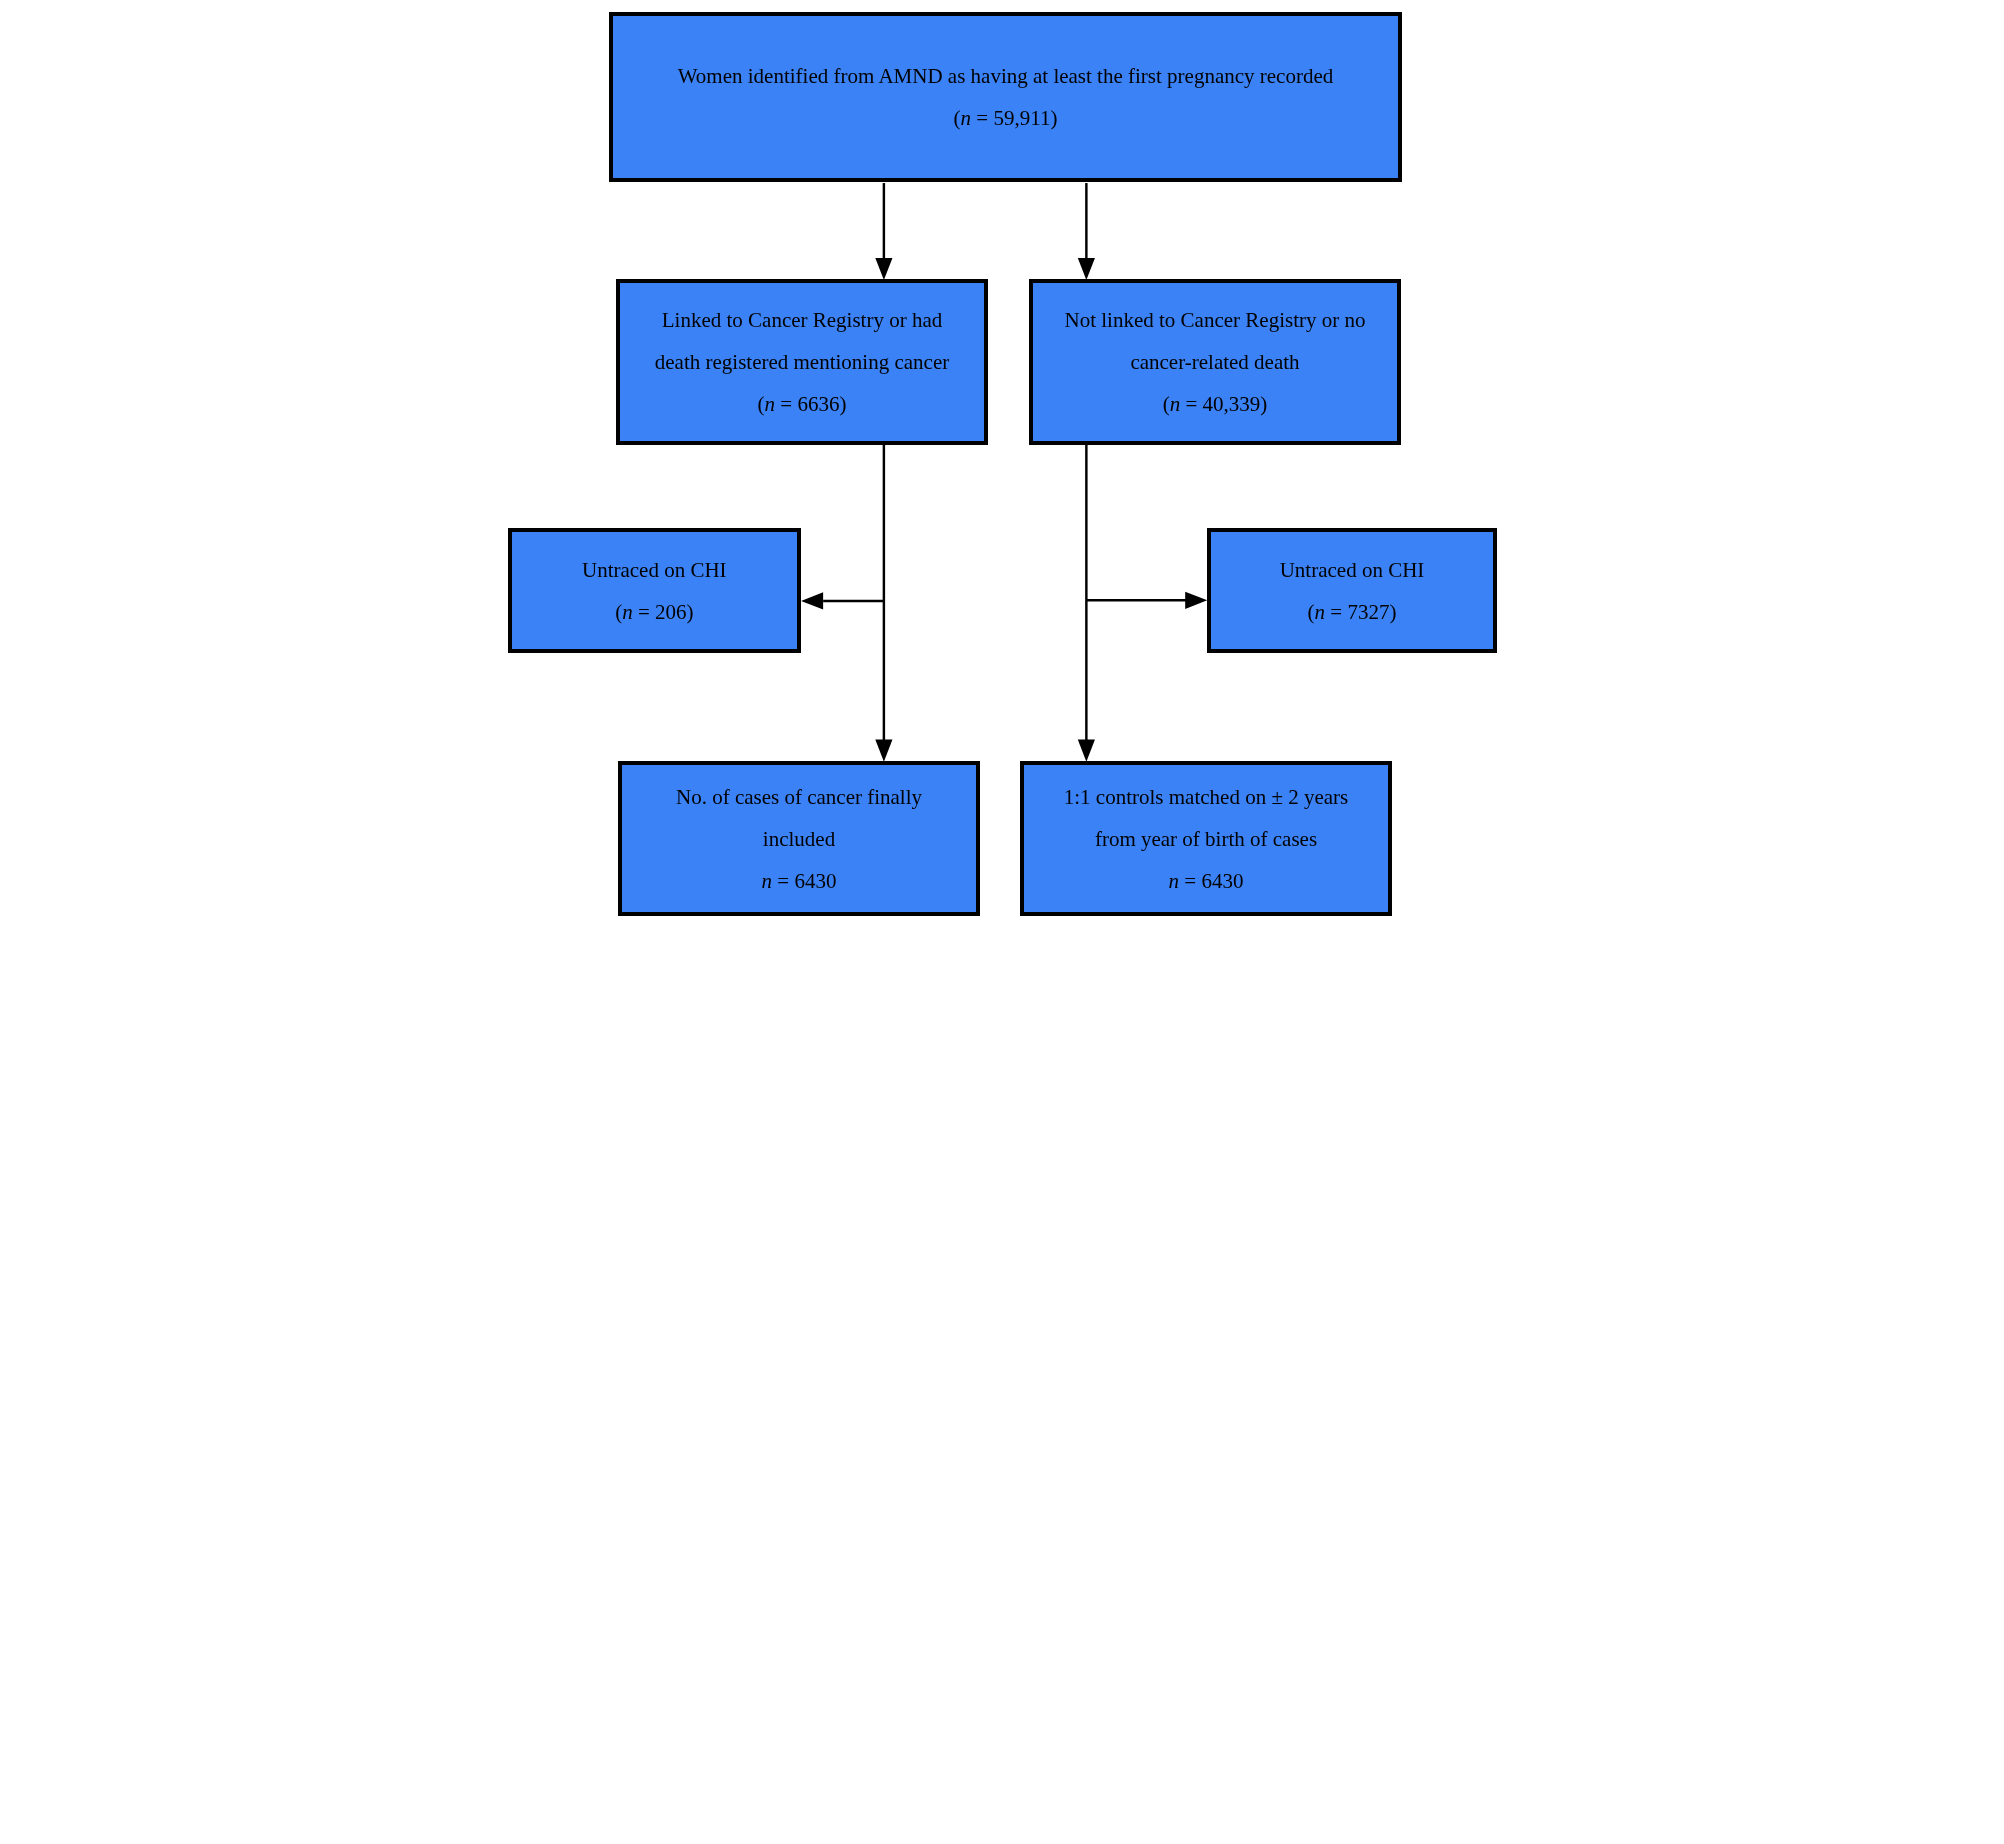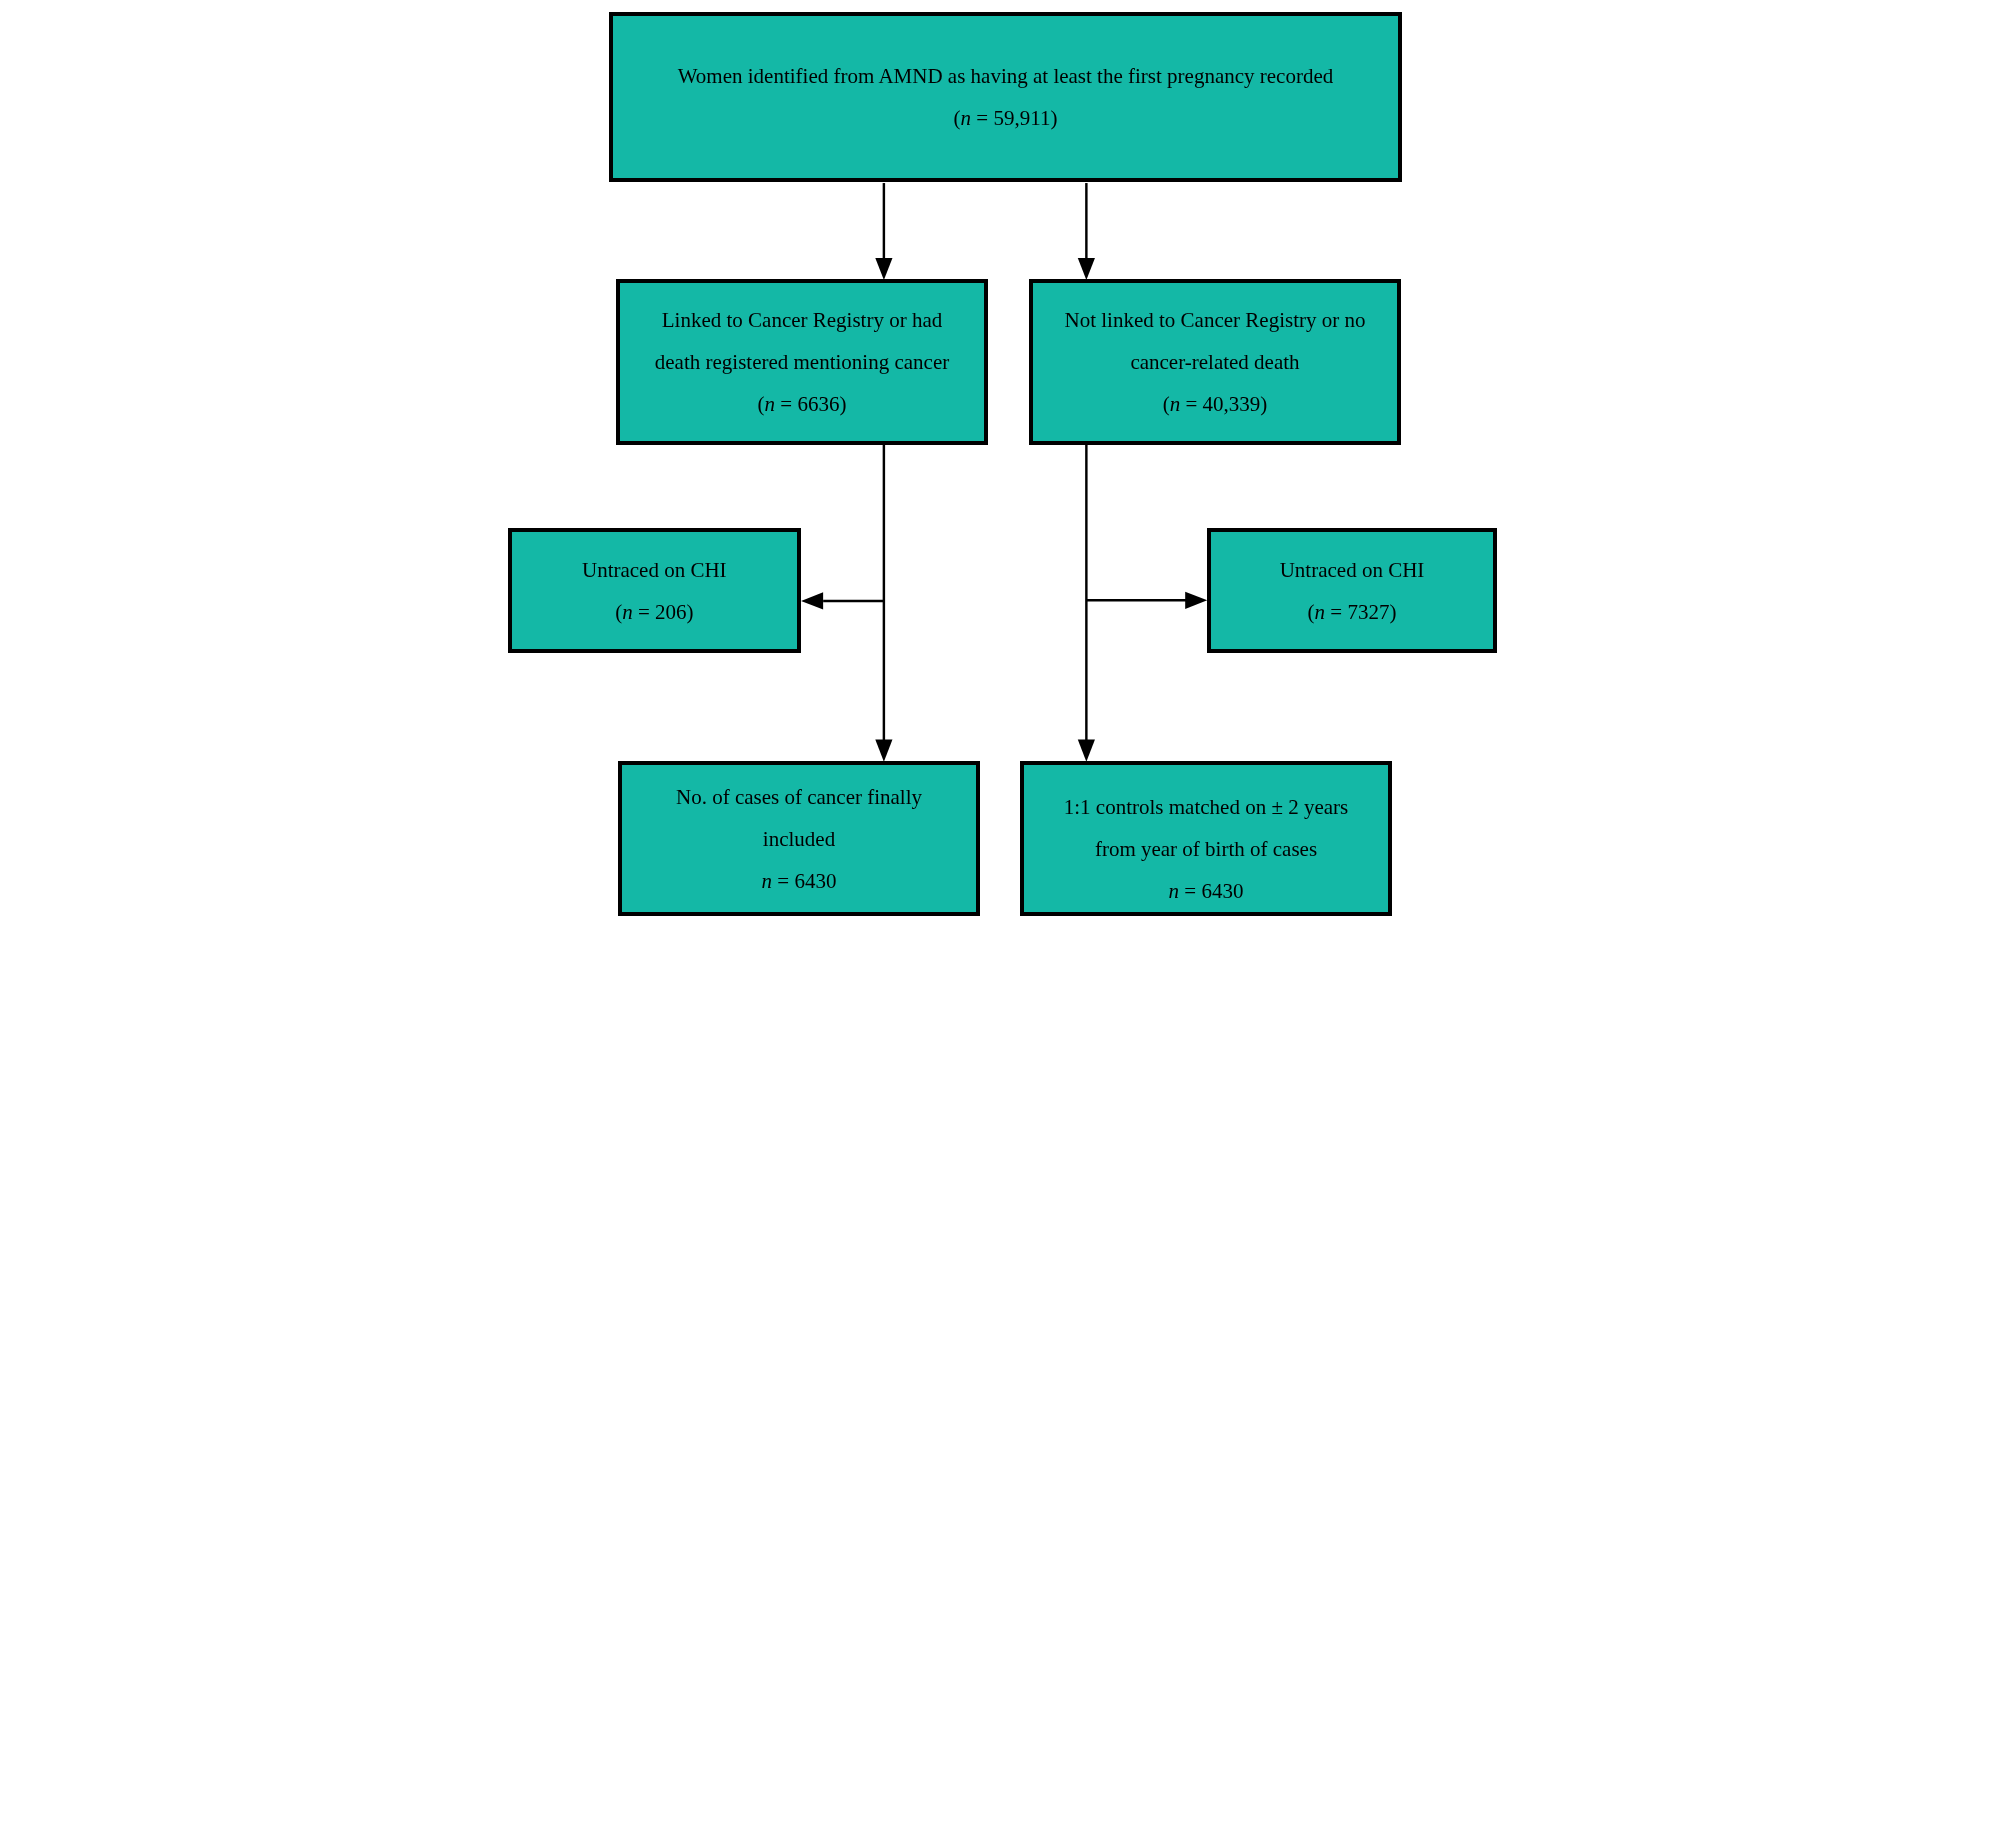--- a/index.html
+++ b/index.html
@@ -13,21 +13,21 @@
     height: 922px;
     margin: 0 auto;
     background: #ffffff;
     color: #000000;
     font-family: "Liberation Serif", "DejaVu Serif", serif;
   }
   .box {
     position: absolute;
     box-sizing: border-box;
     border: 4.3px solid #000000;
-    background: #14b8a6;
+    background: #3b82f6;
     display: flex;
     flex-direction: column;
     align-items: center;
     justify-content: center;
     text-align: center;
     font-size: 21px;
     line-height: 42px;
   }
   .ln { white-space: nowrap; }
   .var { font-style: italic; }
@@ -42,21 +42,21 @@
   svg.connectors line { stroke: #000000; stroke-width: 4; }
   svg.connectors polygon { fill: #000000; }
 
   
   .box-top            { left: 108px;  top: 12.3px;   width: 793px; height: 170px; }
   .box-linked         { left: 115px;  top: 279px;  width: 372px;  height: 166px; }
   .box-not-linked     { left: 528px;  top: 279px;  width: 372px;  height: 166px; }
   .box-untraced-left  { left: 6.8px;   top: 528px;  width: 293px;  height: 125px; }
   .box-untraced-right { left: 706px; top: 528px;  width: 290px;  height: 125px; }
   .box-cases          { left: 117px;  top: 761px; width: 362px;  height: 155px; }
-  .box-controls       { left: 519px;  top: 761px; width: 372px;  height: 155px; justify-content: flex-end; }
+  .box-controls       { left: 519px;  top: 761px; width: 372px;  height: 155px; }
 </style>
 </head>
 <body>
 
 <div class="stage">
 
   <svg class="connectors" viewBox="0 0 1633 1502" width="1002" height="922">
 
     <line x1="624" y1="298" x2="624" y2="424"></line>
     <polygon points="624,456 610,420 638,420"></polygon>

